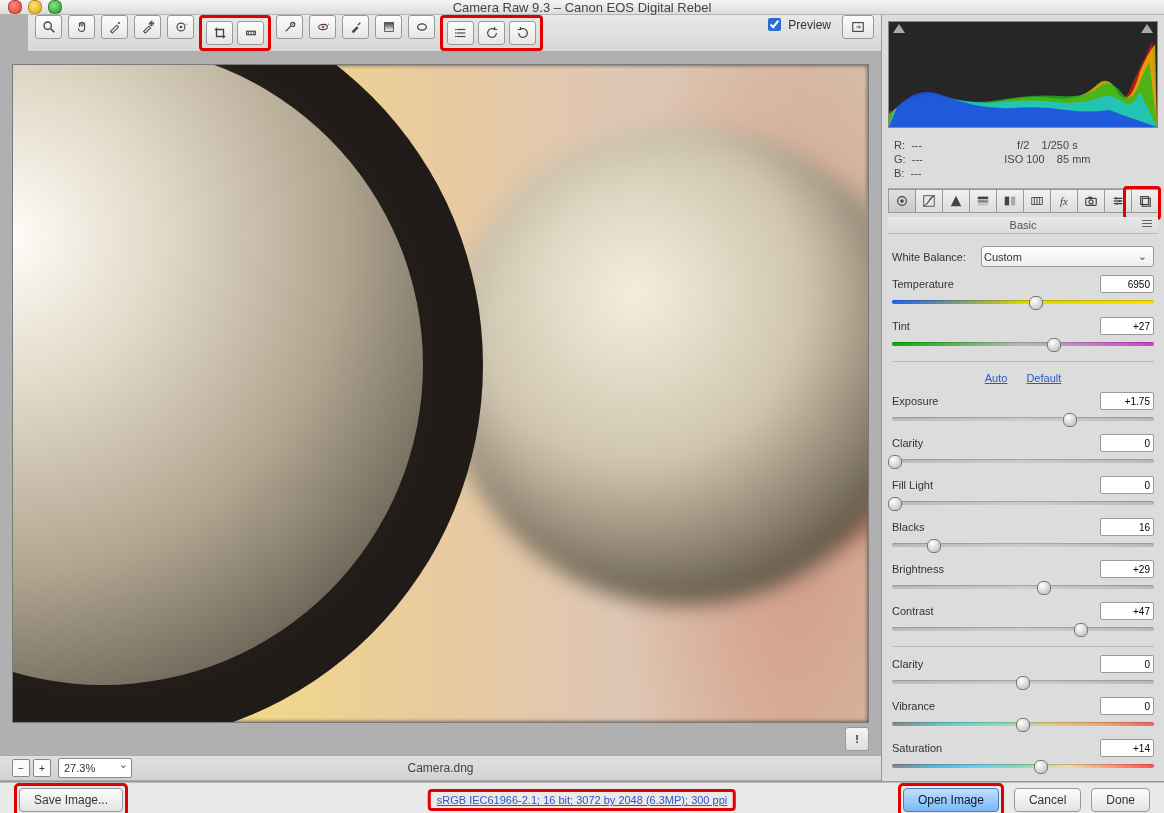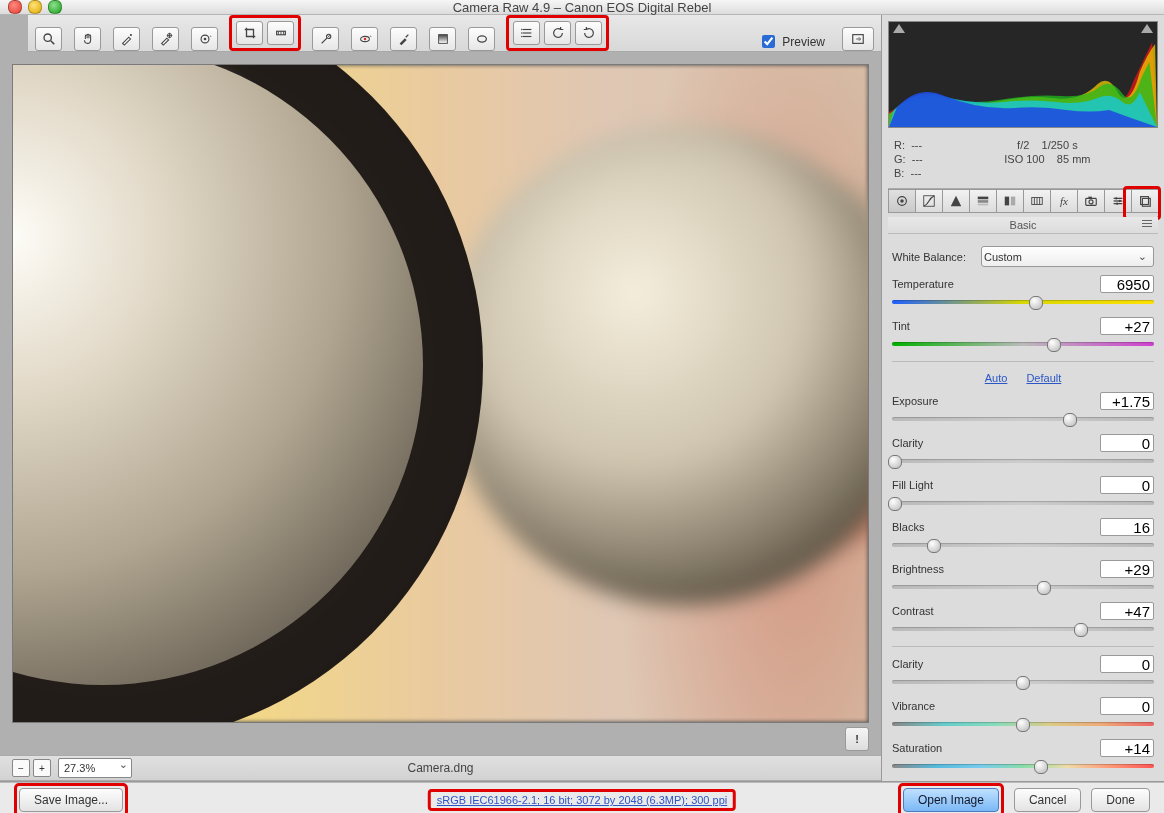--- a/index.html
+++ b/index.html
@@ -30,22 +30,22 @@
     border-bottom: 1px solid #999;
   }
   
   .leftpanel {
     flex: 1; display: flex; flex-direction: column;
     background: #b0b0b0;
   }
   
   .toolbar {
     height: 36px; background: linear-gradient(#e8e8e8, #d8d8d8);
-    border-bottom: 1px solid #aaa; display: flex; align-items: flex-end;
-    padding: 0 6px; gap: 10px; margin-left: 28px;
+    border-bottom: 1px solid #aaa; display: flex; align-items: flex-start;
+    padding: 0 6px; gap: 4px; margin-left: 28px;
   }
   .tbtn {
     width: 25px; height: 22px; background: linear-gradient(#fdfdfd, #e6e6e6);
     border: 1px solid #999; border-radius: 3px; margin: 0 1px;
     display: flex; align-items: center; justify-content: center; cursor: pointer;
     font-size: 12px; color: #444;
   }
   .tbtn svg { width: 14px; height: 14px; }
   .tbtn.wide { width: 30px; }
   .redbox { border: 3px solid #e00000; border-radius: 4px; padding: 3px 3px; display: flex; gap: 2px; }
@@ -153,21 +153,21 @@
   }
   .panelhead .menu { position:absolute; right:6px; top:3px; width:10px; height:8px; background:repeating-linear-gradient(#666 0 1px, transparent 1px 3px);}
   
   .basic {
     flex:1; overflow:auto; padding: 4px 10px 8px 10px;
   }
   .row { display:flex; align-items:center; margin-top:8px; }
   .lbl { flex:1; font-size:11px; color:#333;}
   .val {
     width: 46px; height: 16px; border:1px solid #999; background:#fff;
-    text-align:right; padding:0 3px; font-size:15px; border-radius:2px;
+    text-align:right; padding:0 3px; font-size:10px; border-radius:2px;
   }
   .slider {
     position: relative; height: 14px; margin-top: 2px;
   }
   .slider .track {
     position:absolute; left:0; right:0; top:5px; height:4px; border-radius:2px;
     box-shadow: inset 0 1px 1px rgba(0,0,0,0.2);
   }
   .slider .thumb {
     position:absolute; top:1px; width:12px; height:12px; border-radius:6px;
@@ -208,21 +208,21 @@
 <body>
 
 <div class="window">
 
   <div class="titlebar">
     <div class="traffic">
       <div class="tdot red"></div>
       <div class="tdot yel"></div>
       <div class="tdot grn"></div>
     </div>
-    <div class="title">Camera Raw 4.9  –  Canon EOS Digital Rebel</div>
+    <div class="title">Camera Raw 9.3  –  Canon EOS Digital Rebel</div>
   </div>
 
   <div class="content">
 
     <div class="leftpanel">
 
       <div class="toolbar">
         <div class="tbtn">
             <svg viewBox="0 0 16 16">
               <circle cx="6.5" cy="6.5" r="4.2" fill="none" stroke="#444" stroke-width="1.5"></circle>

